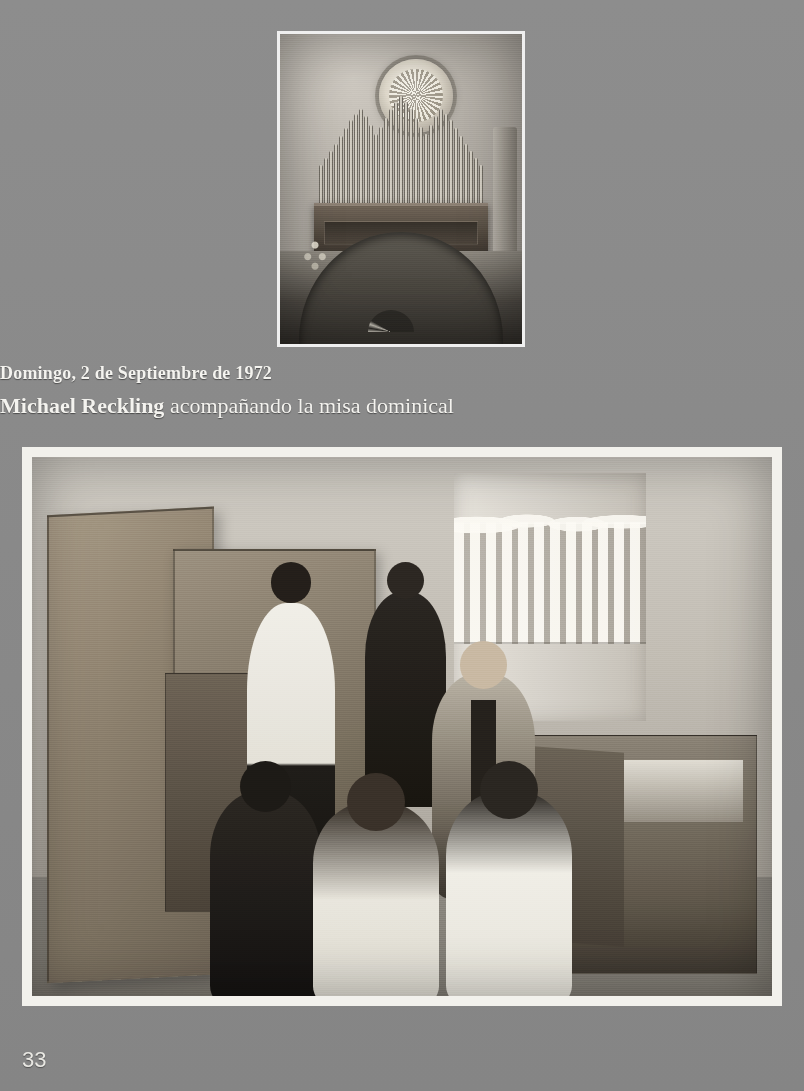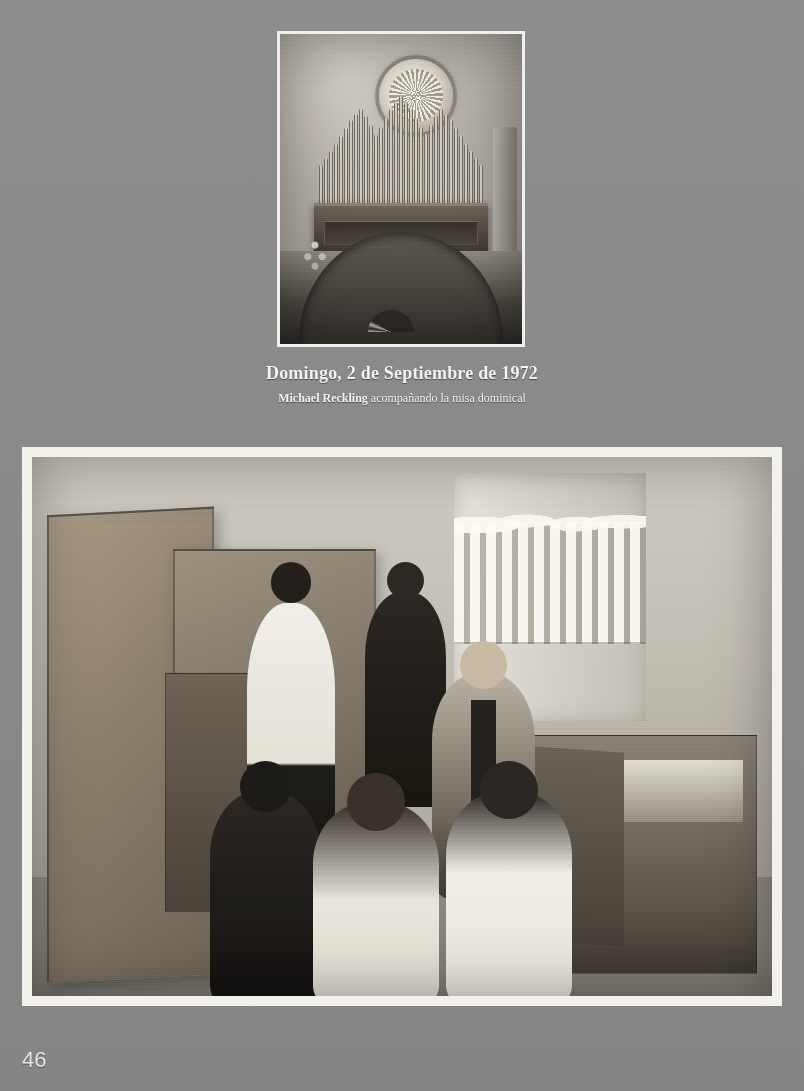--- a/index.html
+++ b/index.html
@@ -155,34 +155,34 @@
       radial-gradient(circle at 78% 52%, rgba(225,220,205,.7) 0 3px, transparent 4px),
       radial-gradient(circle at 50% 80%, rgba(215,210,195,.65) 0 3px, transparent 4px);
   }
 
   
   .caption {
     position: absolute;
     left: 0;
     top: 362px;
     width: 804px;
-    text-align: center;
+    text-align: left;
     color: #f4f3ef;
     line-height: 1.32;
     text-shadow: 0 1px 1px rgba(0,0,0,.45);
   }
   .caption .line1 {
     font-size: 18px;
     font-weight: bold;
     letter-spacing: .2px;
     margin-bottom: 5px;
   }
   .caption .line2,
   .caption .line3 {
-    font-size: 12px;
+    font-size: 22px;
   }
   .caption b { font-weight: bold; }
 
   
   .bottom-photo-wrap {
     position: absolute;
     left: 22px;
     top: 447px;
     width: 760px;
     height: 559px;
@@ -454,15 +454,15 @@
         </div>
       <div class="fig fig-back-right">
           <span class="head"></span>
         </div>
 
       <div class="photo-vignette"></div>
       <div class="grain"></div>
     </div>
   </div>
 
-  <div class="page-number">46</div>
+  <div class="page-number">33</div>
 
 </div>
 
 </body></html>

